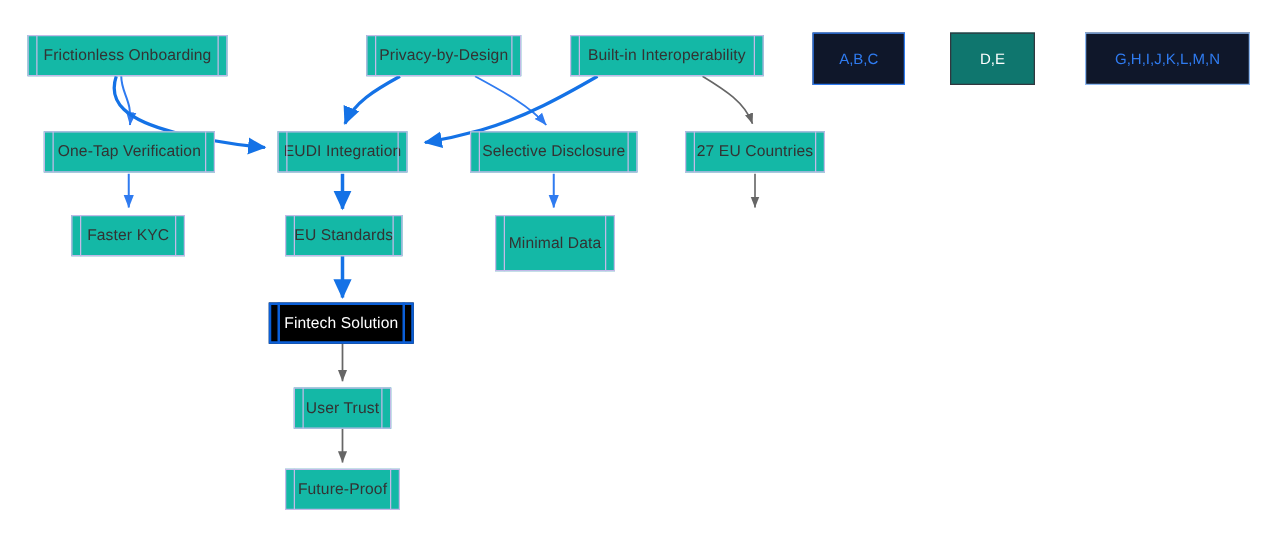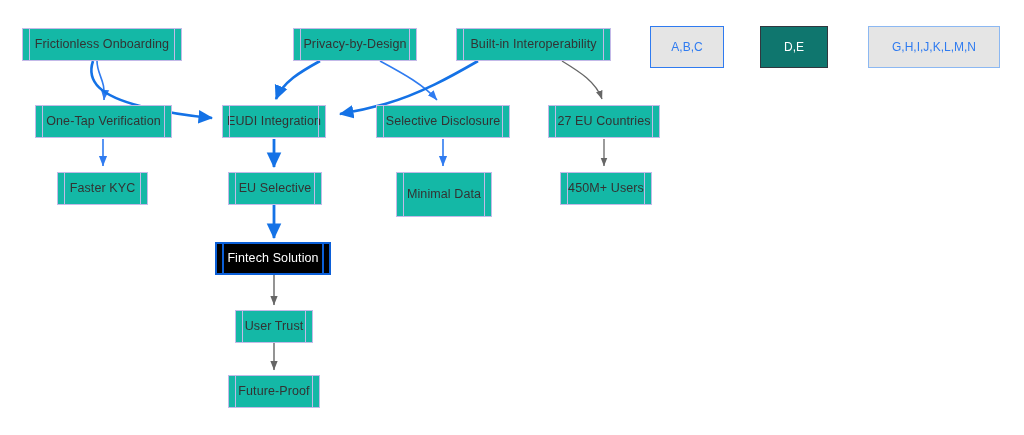--- a/index.html
+++ b/index.html
@@ -68,21 +68,21 @@
     bottom: -2px;
     width: 2px;
   }
   .node.node-focus::before { left: 5px; }
   .node.node-focus::after  { right: 5px; }
   .node.node-focus .label { color: #ffffff; }
 
   .legend-box {
     position: absolute;
     box-sizing: border-box;
-    background: #e5e5e5;
+    background: #0f172a;
     display: flex;
     align-items: center;
     justify-content: center;
   }
   .legend-box .legend-label {
     font-size: 12px;
     white-space: nowrap;
     line-height: 1;
   }
   .legend-a { border: 1.5px solid #2f7bf0; }
@@ -163,30 +163,27 @@
 
   <div class="node" style="left:548px; top:105px; width:112px; height:33px;">
     <span class="label">27 EU Countries</span>
   </div>
 
   <div class="node" style="left:57px; top:172px; width:91px; height:33px;">
     <span class="label">Faster KYC</span>
   </div>
 
   <div class="node" style="left:228px; top:172px; width:94px; height:33px;">
-    <span class="label">EU Selective</span>
+    <span class="label">EU Standards</span>
   </div>
 
   <div class="node" style="left:396px; top:172px; width:96px; height:45px;">
     <span class="label">Minimal Data</span>
   </div>
 
-  <div class="node" style="left:560px; top:172px; width:92px; height:33px;">
-    <span class="label">450M+ Users</span>
-  </div>
 
   <div class="node node-focus" style="left:215px; top:242px; width:116px; height:33px;">
     <span class="label">Fintech Solution</span>
   </div>
 
   <div class="node" style="left:235px; top:310px; width:78px; height:33px;">
     <span class="label">User Trust</span>
   </div>
 
   <div class="node" style="left:228px; top:375px; width:92px; height:33px;">

